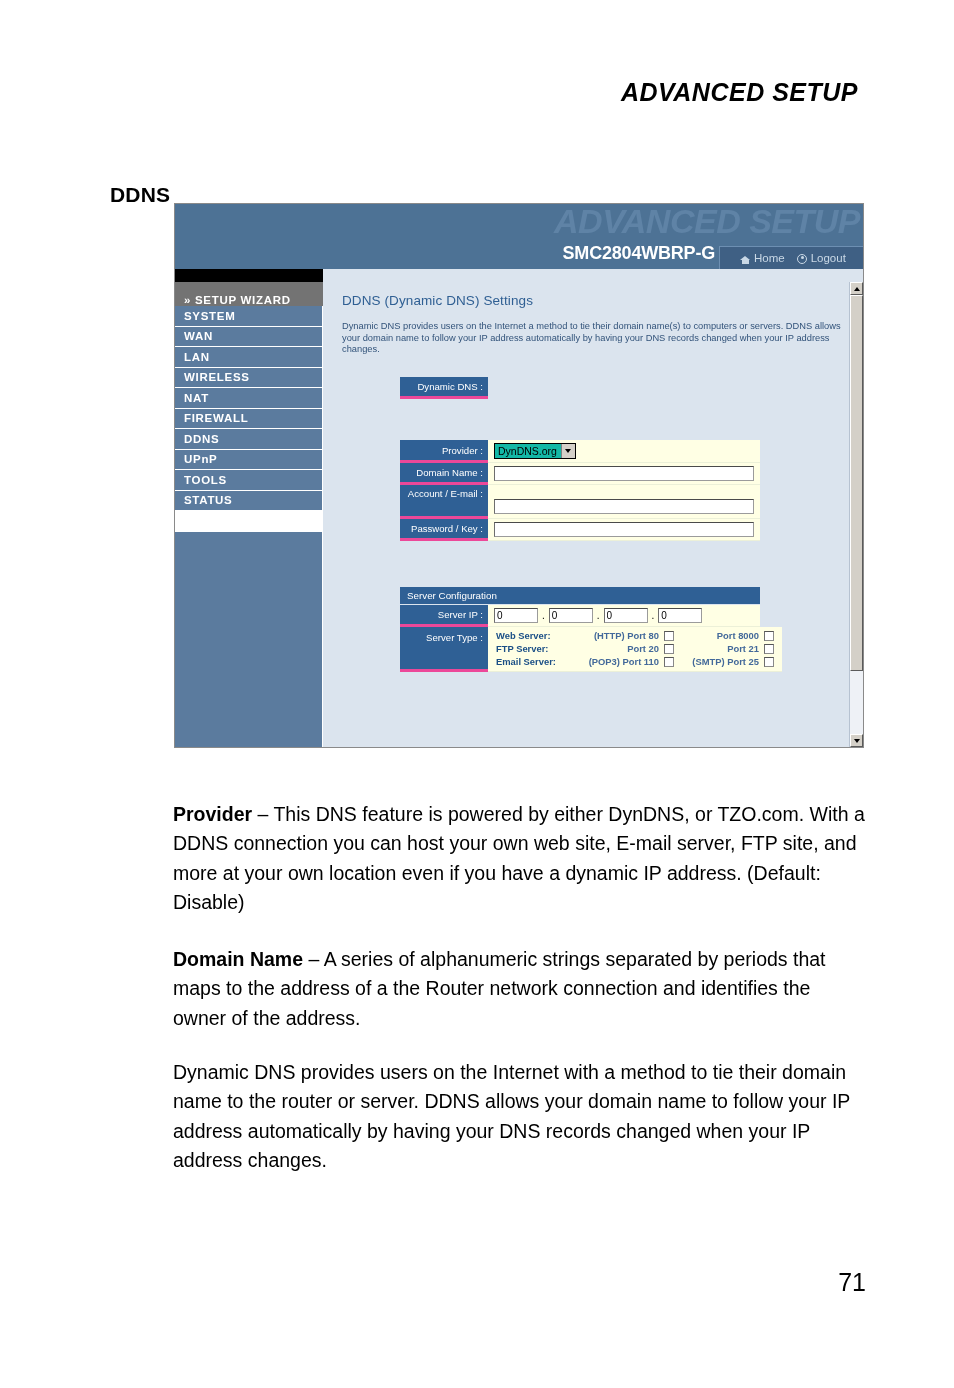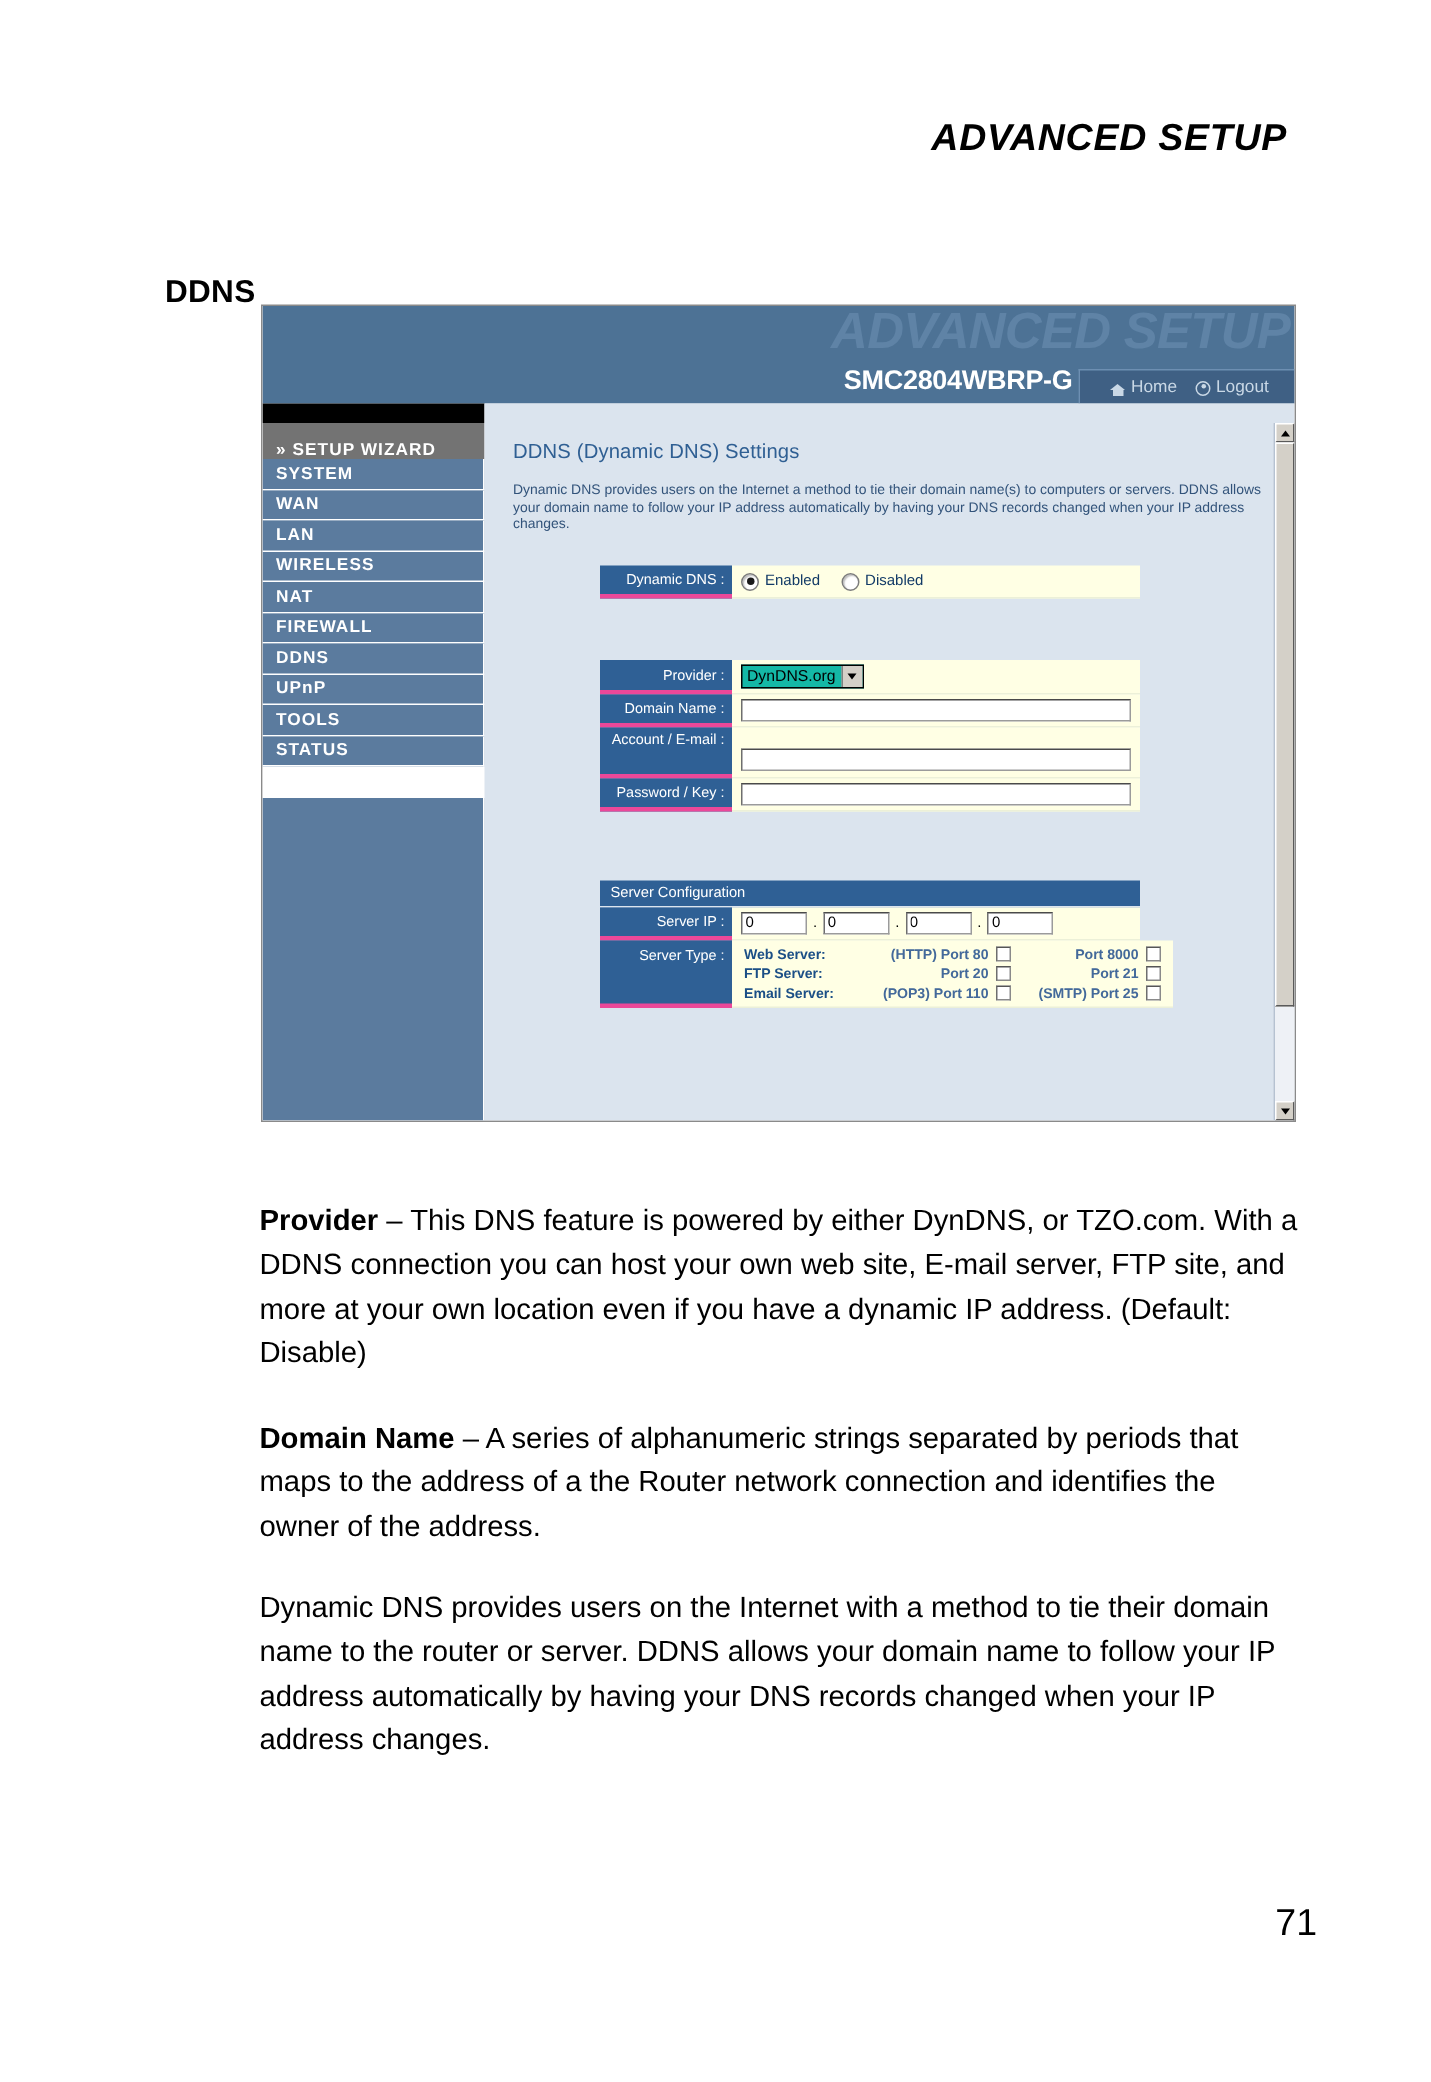--- a/index.html
+++ b/index.html
@@ -34,21 +34,21 @@
     position: absolute;
     top: 166px;
     left: 110px;
     font-size: 21px;
     font-weight: bold;
     letter-spacing: 0.2px;
   }
   .page-number {
     position: absolute;
     top: 1268px;
-    left: 12px;
+    left: 0;
     width: 866px;
     text-align: right;
     font-size: 25px;
     color: #000;
   }
 
   
   .prose {
     position: absolute;
     left: 173px;
@@ -586,32 +586,20 @@
   </nav>
 
   <main class="content">
 
     <div class="c-title">DDNS (Dynamic DNS) Settings</div>
     <div class="c-desc">Dynamic DNS provides users on the Internet a method to tie their domain name(s) to computers or servers. DDNS allows your domain name to follow your IP address automatically by having your DNS records changed when your IP address changes.</div>
 
     <div class="fblock" style="top:95px;">
       <div class="frow">
         <div class="flabel">Dynamic DNS :</div>
-        <div class="fvalue">
-          <div class="radio-wrap">
-            <label class="radio-item">
-              <span class="radio on"></span>
-              <span>Enabled</span>
-            </label>
-            <label class="radio-item">
-              <span class="radio"></span>
-              <span>Disabled</span>
-            </label>
-          </div>
-        </div>
       </div>
     </div>
 
     <div class="fblock" style="top:158px;">
 
       <div class="frow">
         <div class="flabel">Provider :</div>
         <div class="fvalue">
           <div class="sel">
             <span>DynDNS.org</span>

